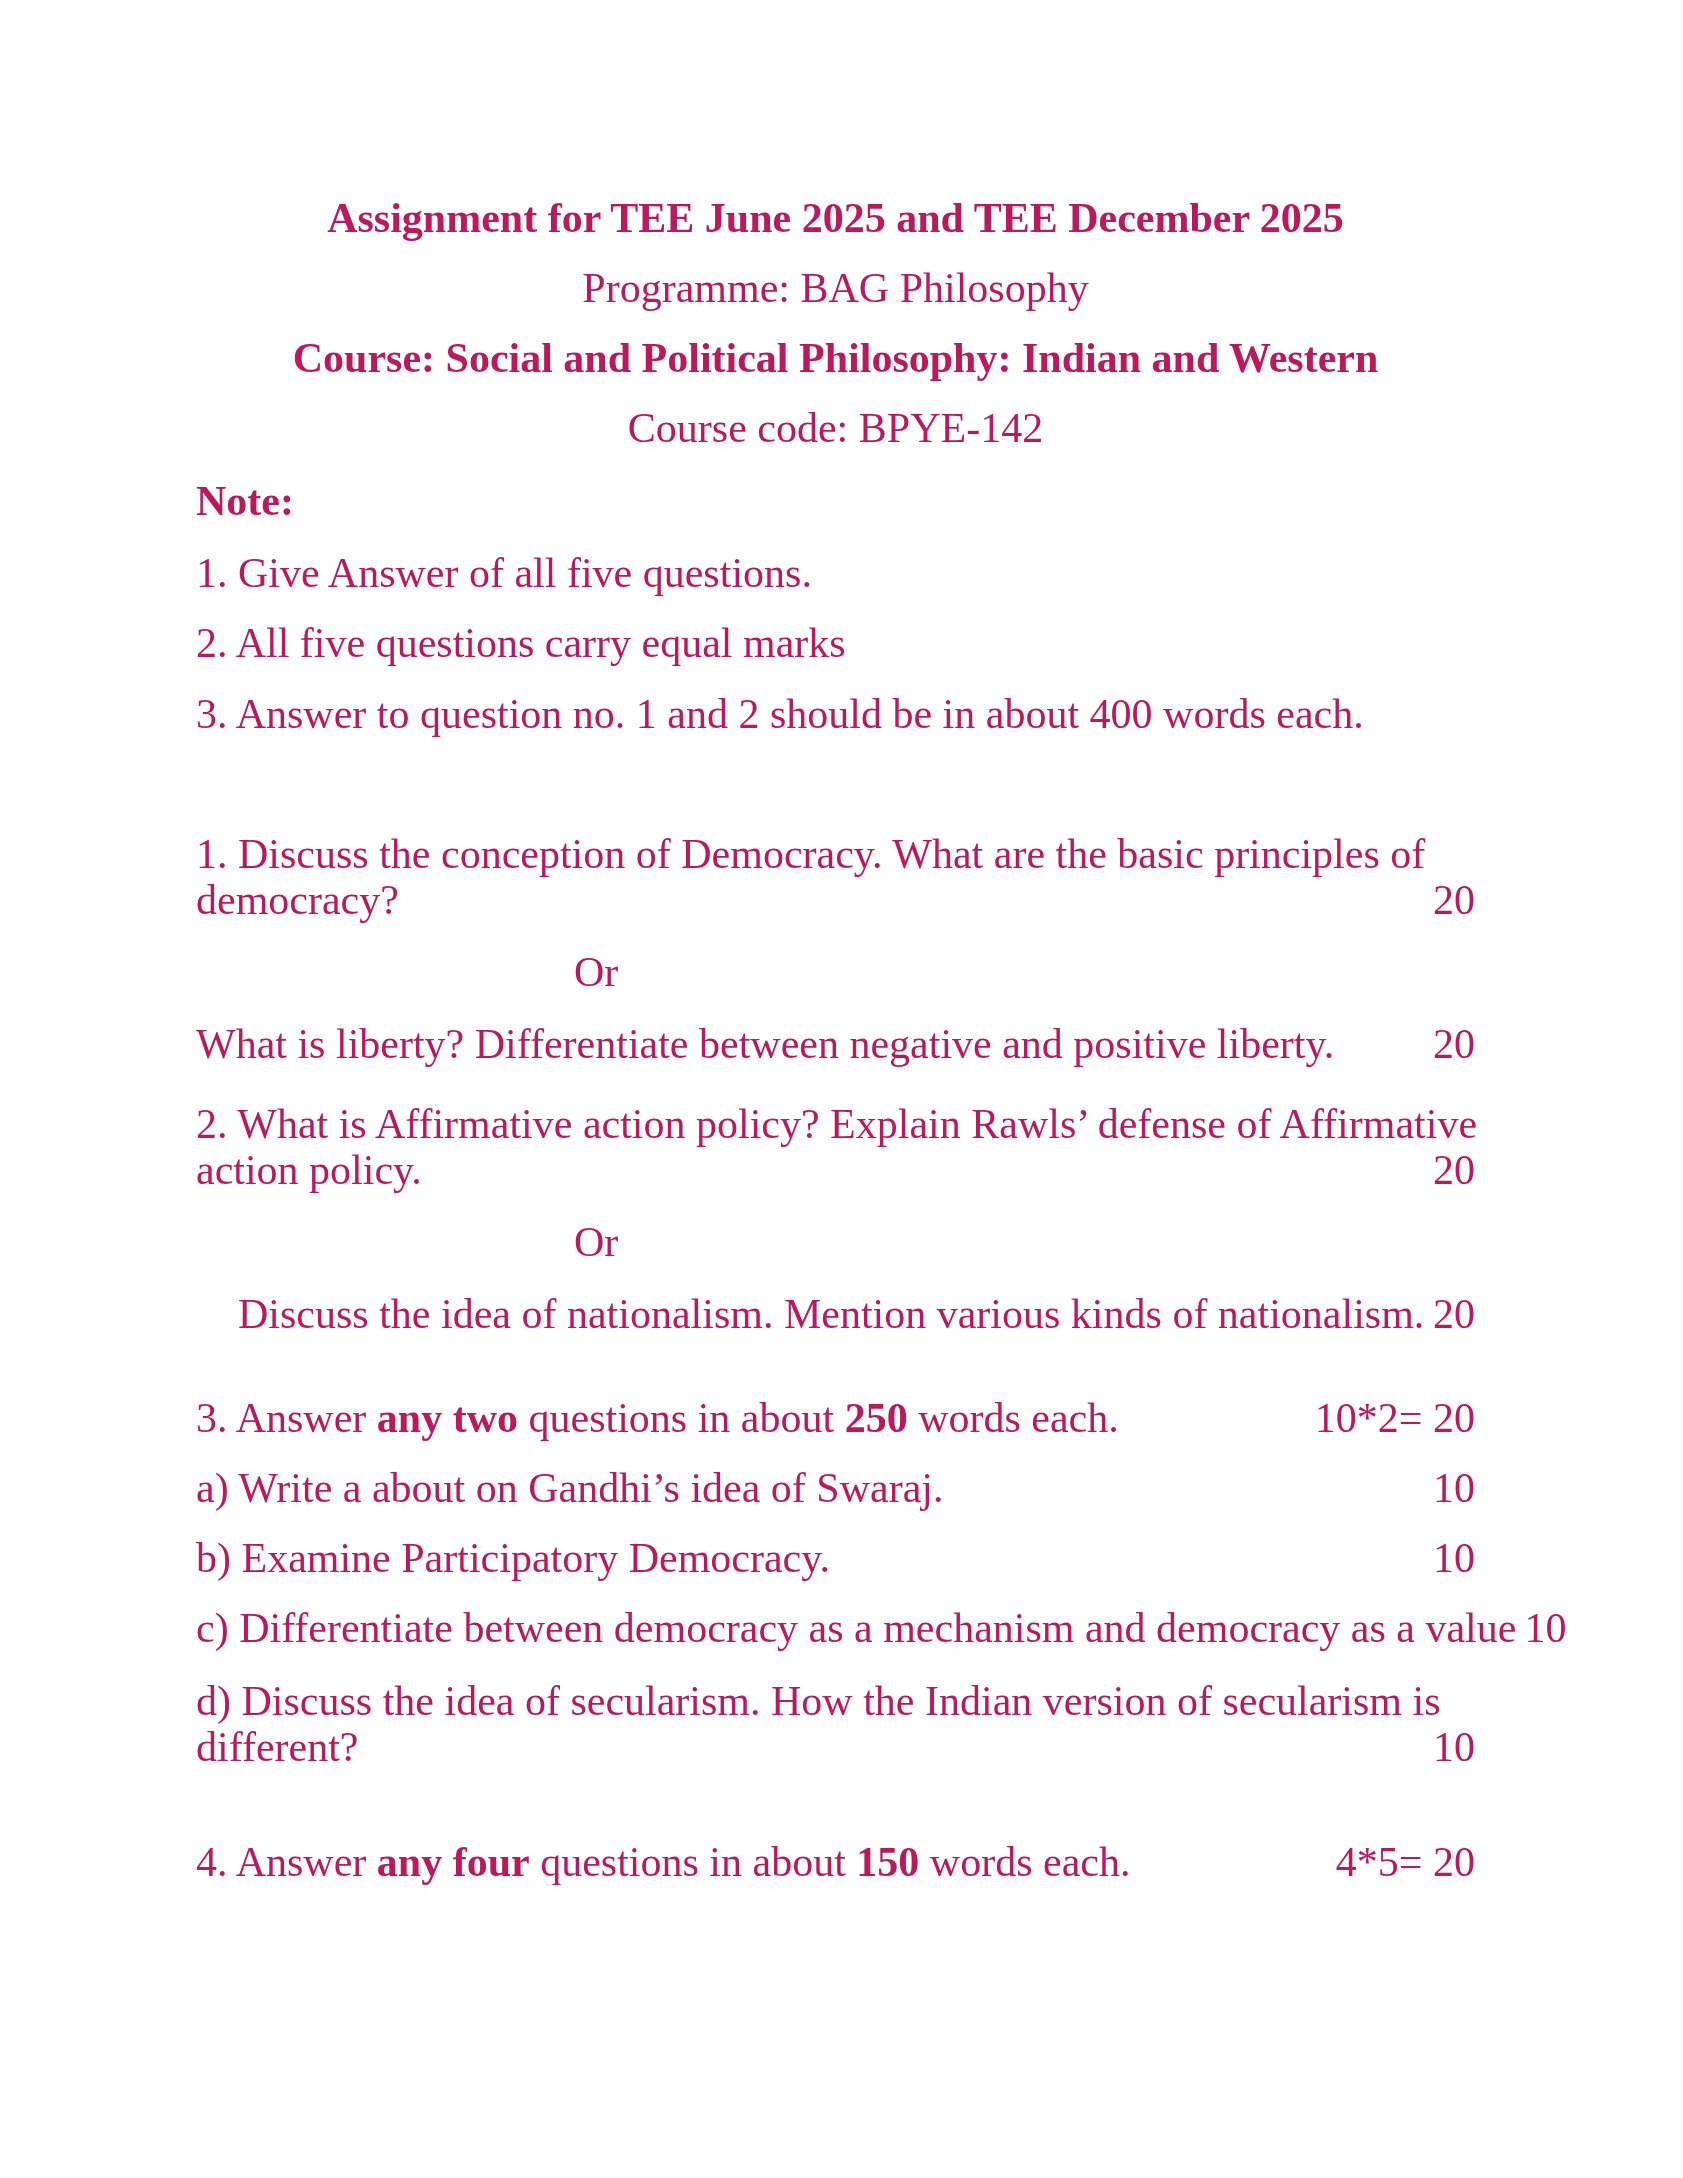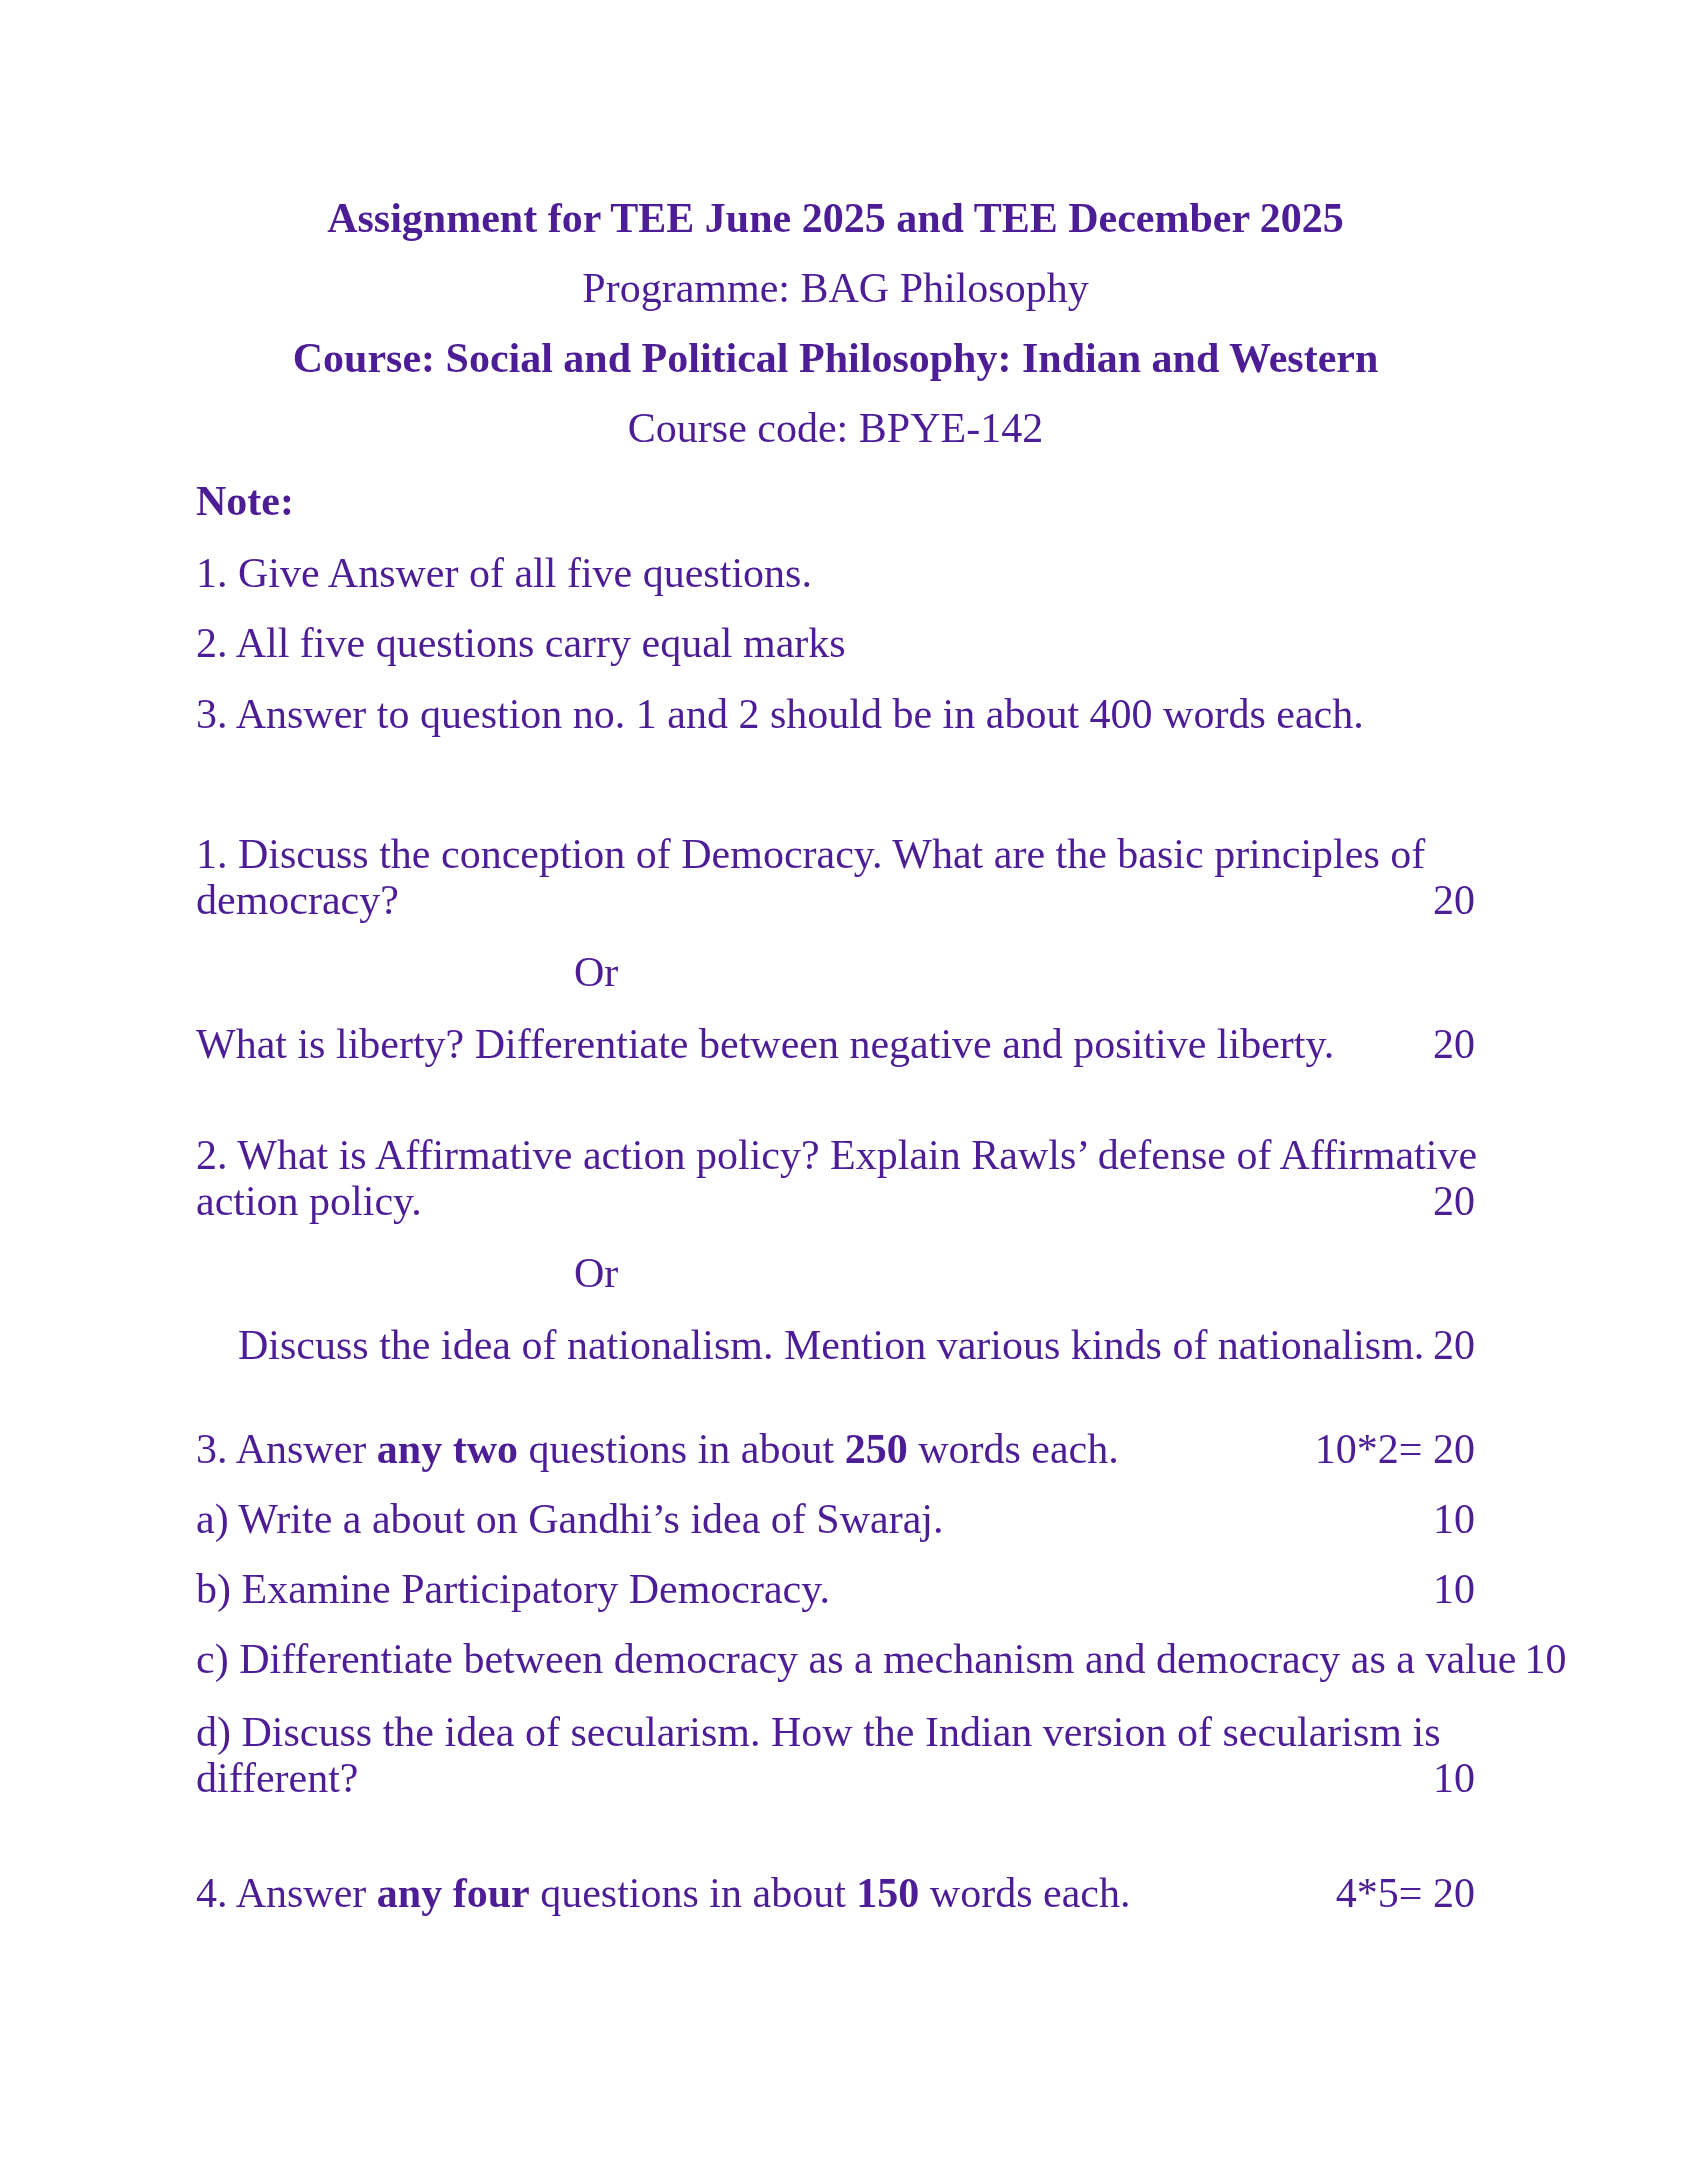--- a/index.html
+++ b/index.html
@@ -5,21 +5,21 @@
   html, body {
     margin: 0;
     padding: 0;
     background: #ffffff;
   }
   .page {
     position: relative;
     width: 1683px;
     height: 1952px;
     background: #ffffff;
-    color: #4c1d95;
+    color: #be185d;
     font-family: "Liberation Serif", serif;
     font-size: 42px;
     overflow: hidden;
   }
   .content {
     position: absolute;
     left: 196px;
     top: 195px;
     width: 1279px;
   }
@@ -40,21 +40,21 @@
     margin-left: auto;
     padding-left: 8px;
     white-space: pre;
   }
   .or-line { padding-left: 378px; }
   .indent42 { padding-left: 42px; }
   .mb25 { margin-bottom: 25px; }
   .mb26 { margin-bottom: 26px; }
   .mb27 { margin-bottom: 27px; }
   .mb70 { margin-bottom: 69px; }
-  .mb74 { margin-bottom: 65px; }
+  .mb74 { margin-bottom: 34px; }
   .mb95 { margin-bottom: 94px; }
   .mb96 { margin-bottom: 58px; text-align: right; }
   .footer {
     position: absolute;
     top: 2002px;
     left: 0;
     width: 100%;
     text-align: center;
     font-family: "DejaVu Sans", sans-serif;
     font-size: 28px;

